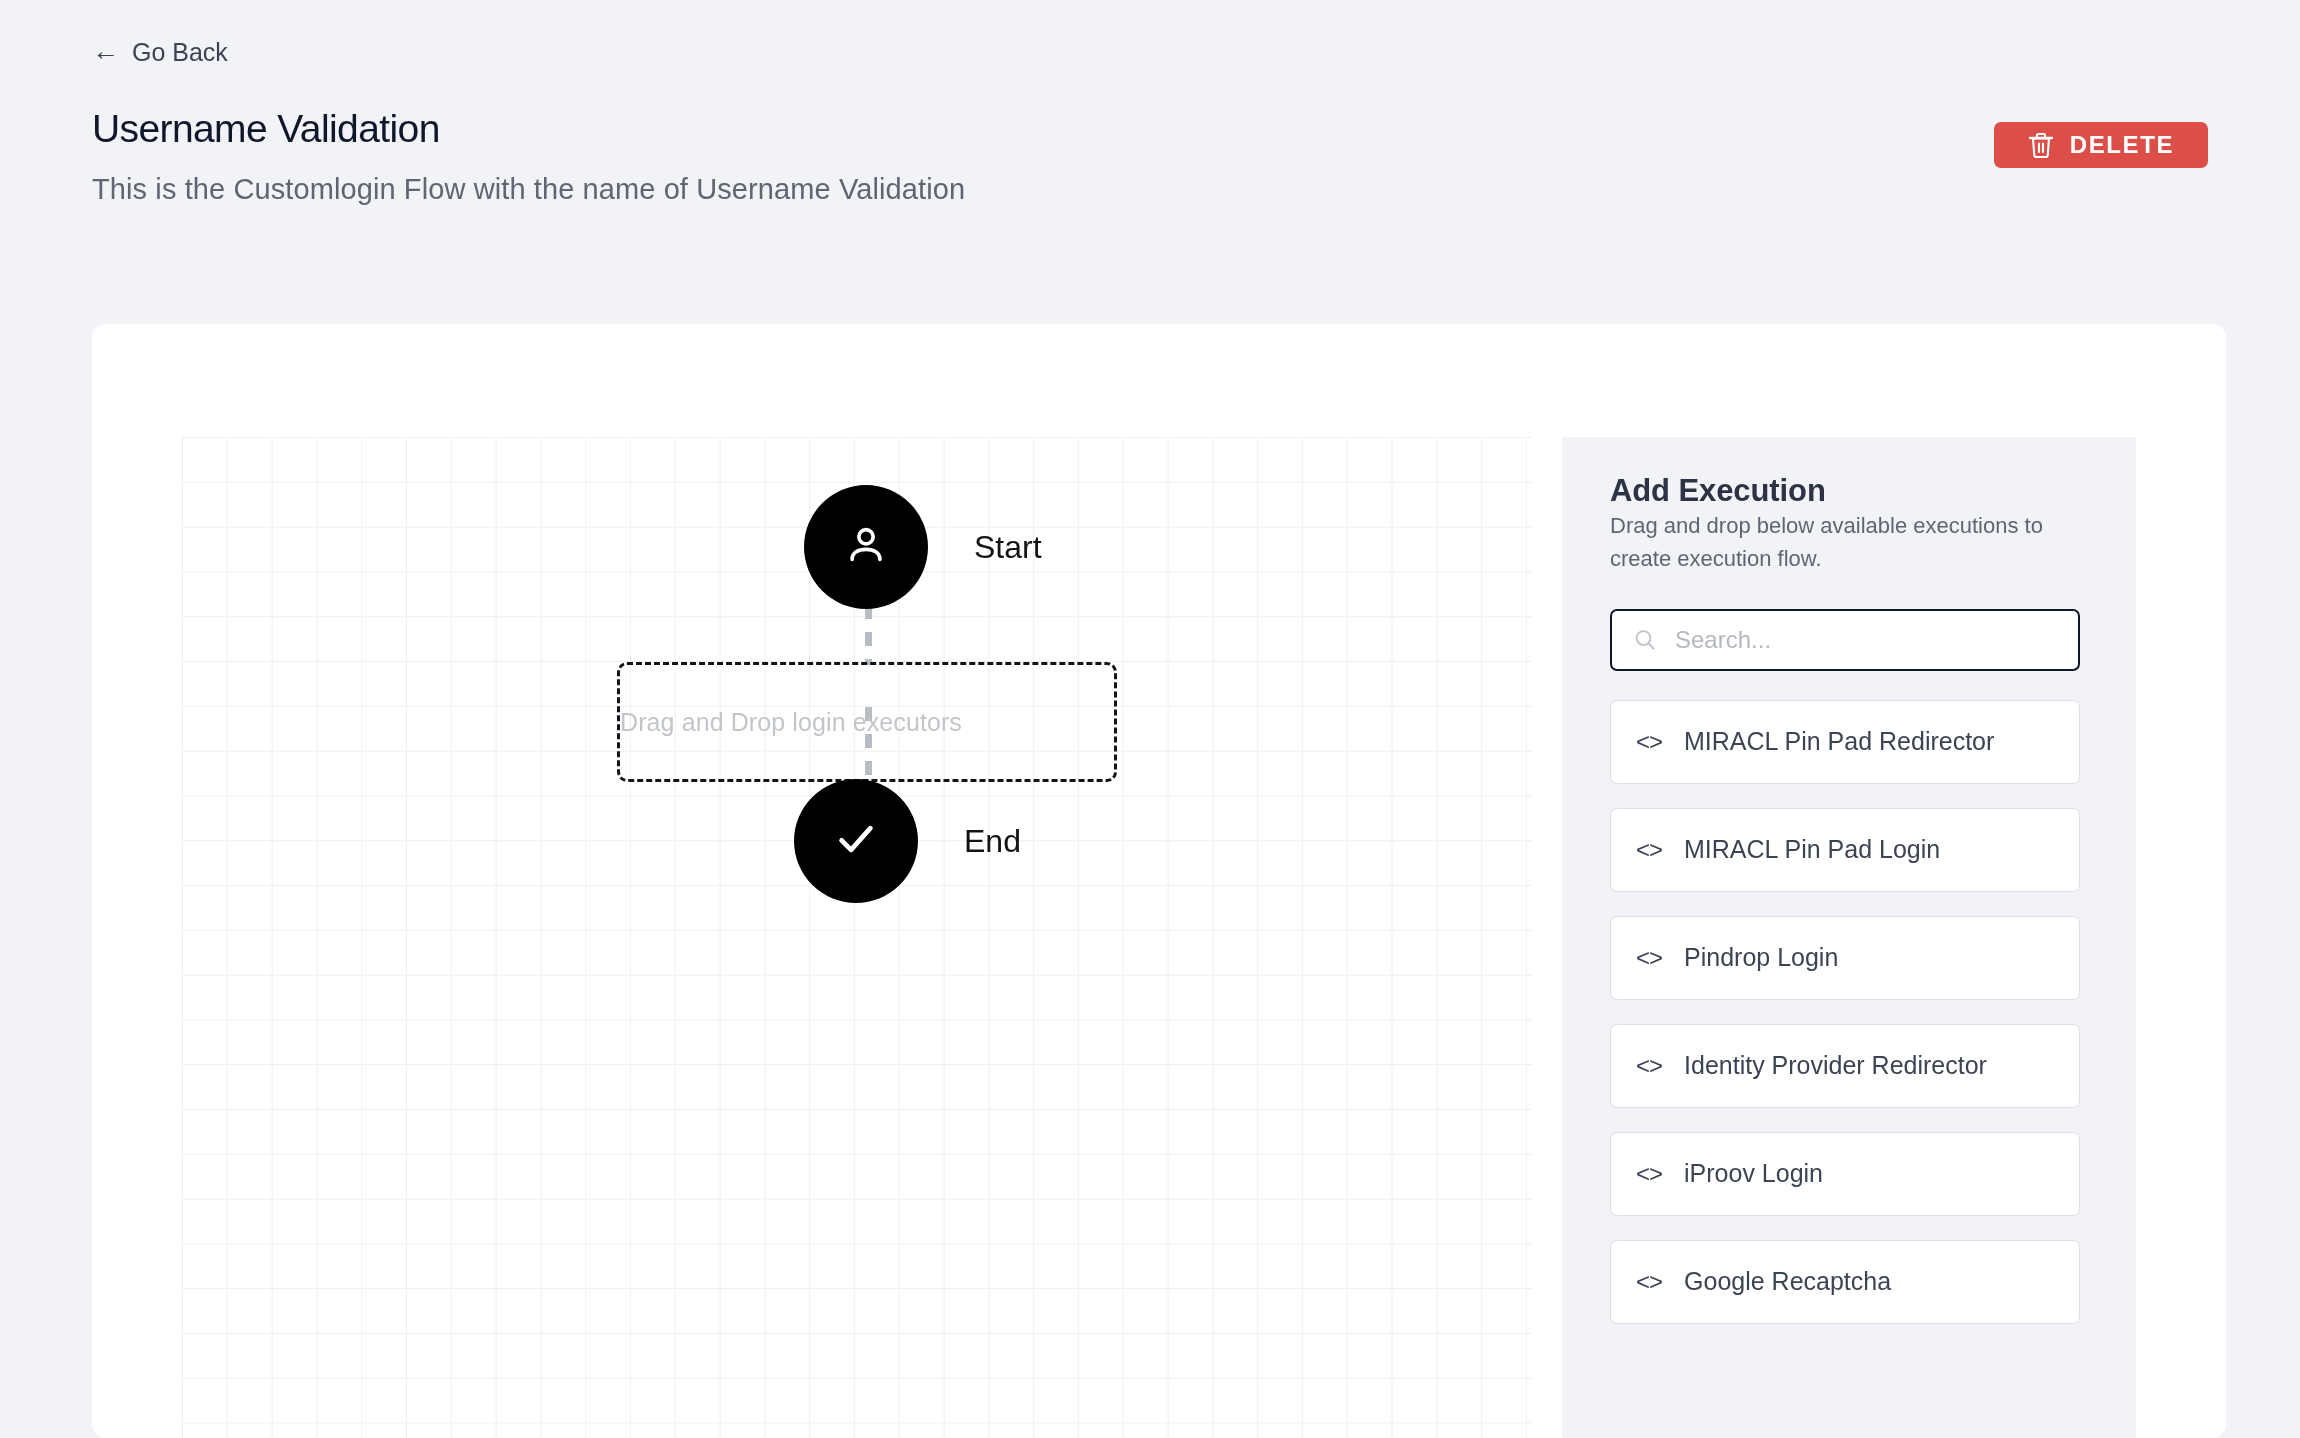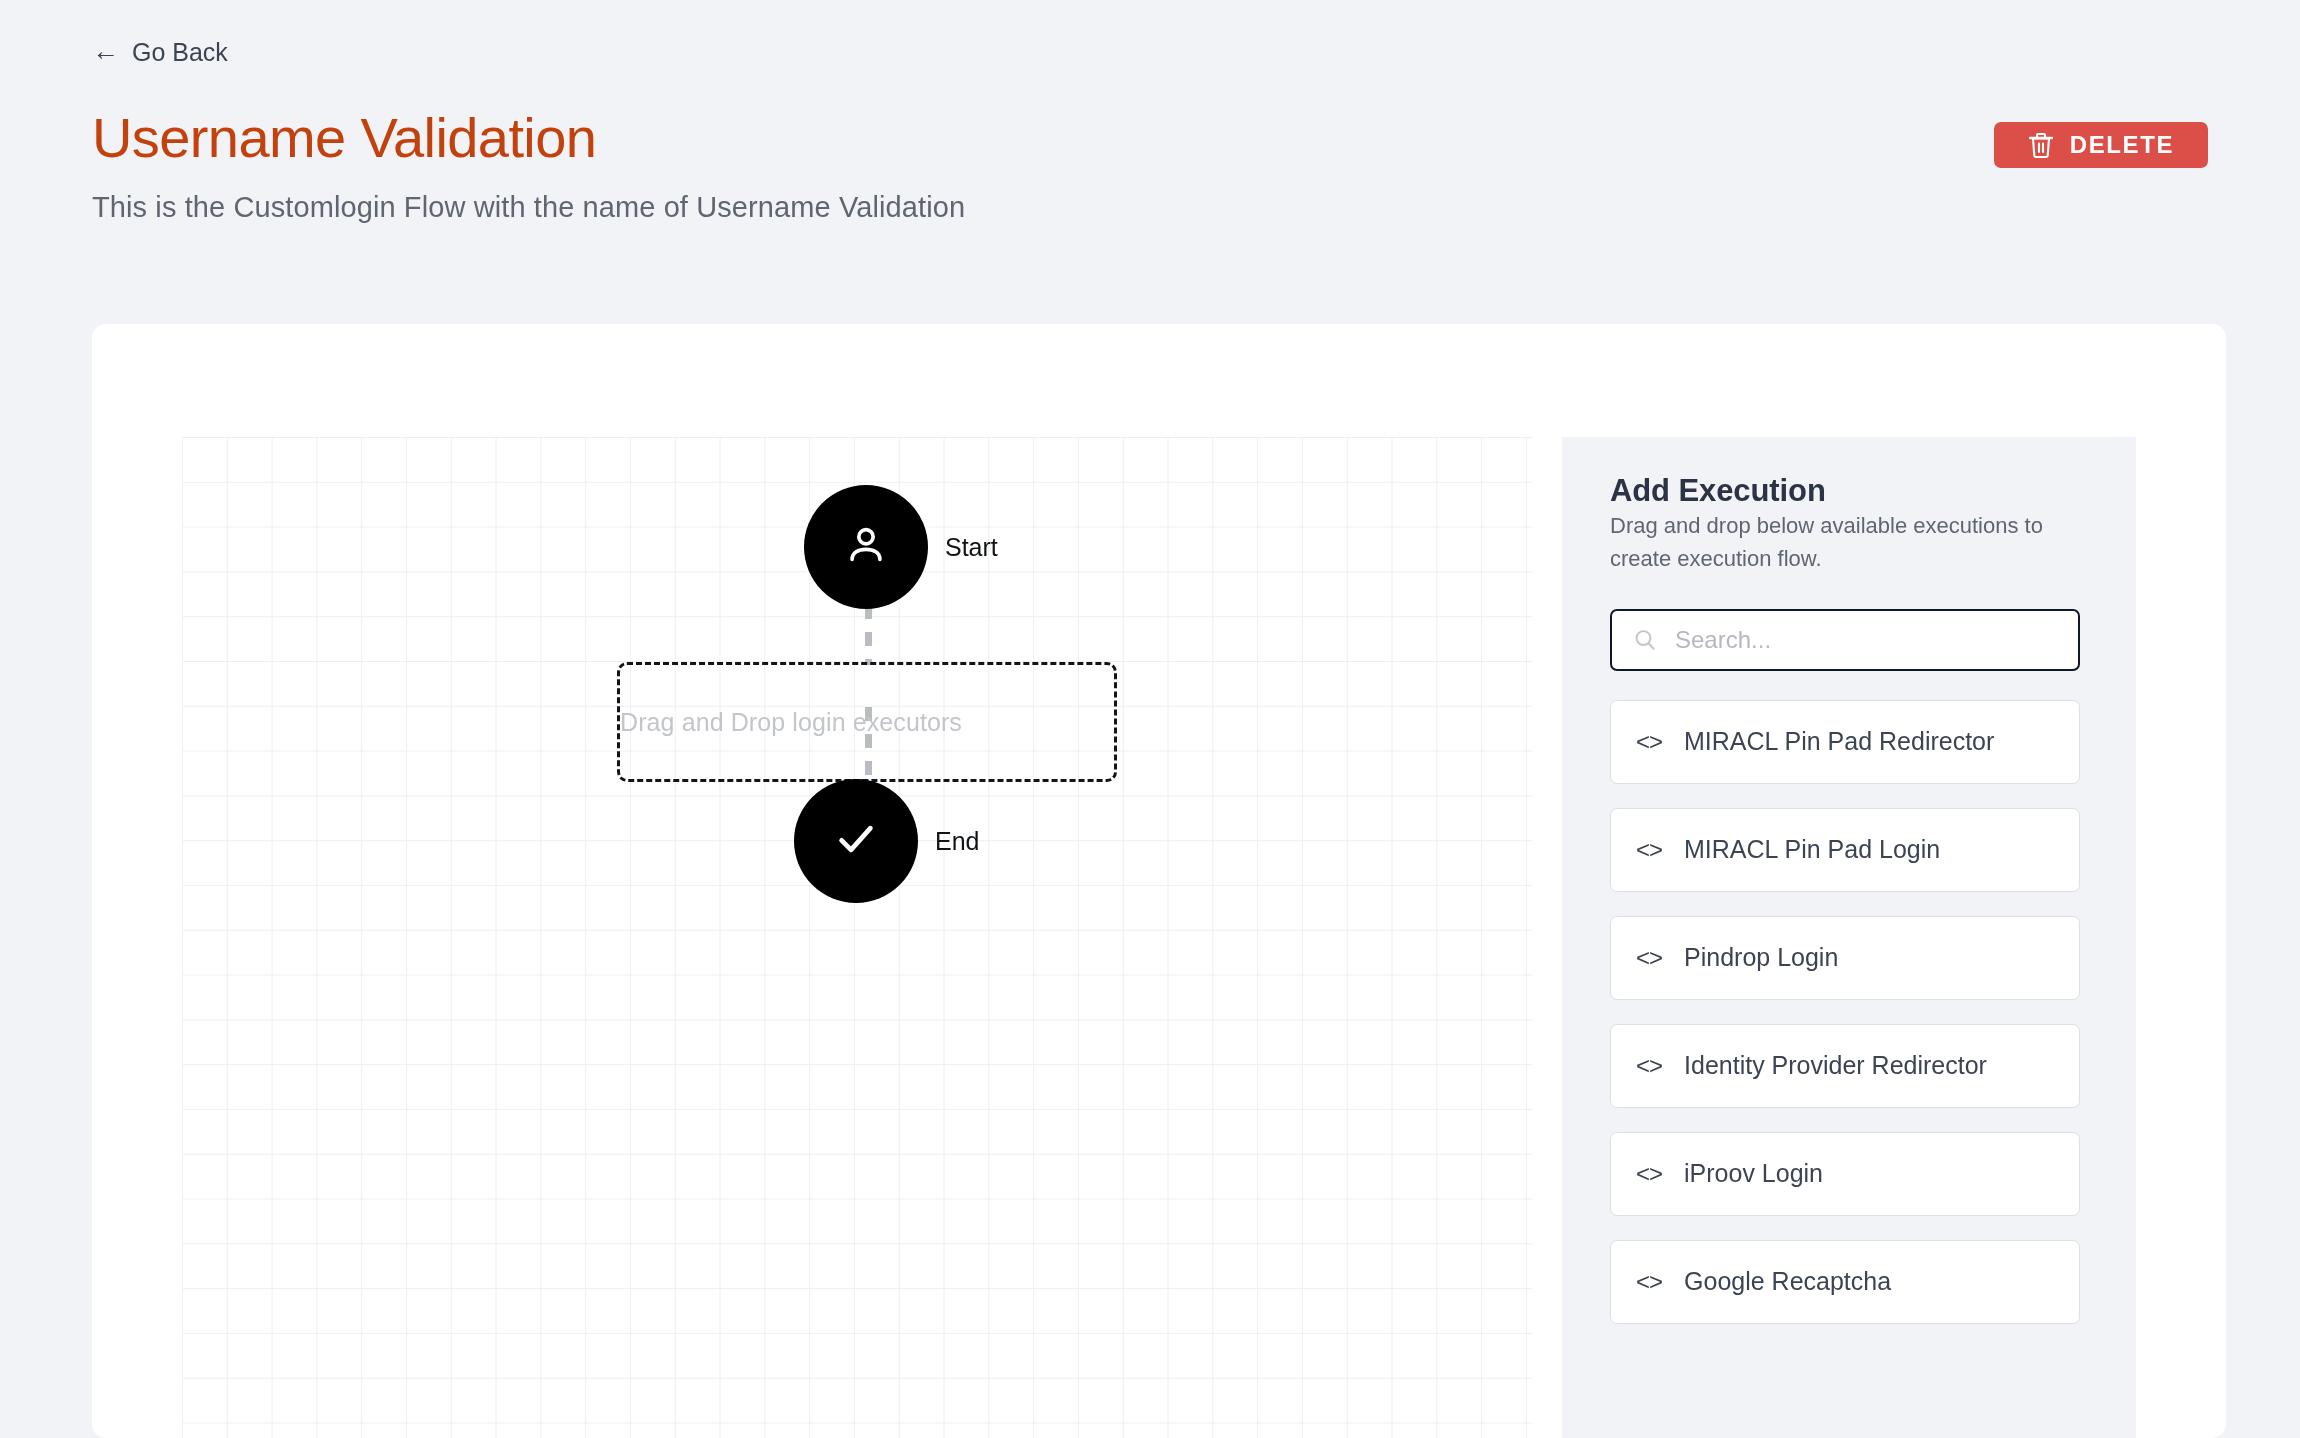--- a/index.html
+++ b/index.html
@@ -43,24 +43,24 @@
   .title-row {
     display: flex;
     align-items: flex-start;
     justify-content: space-between;
     margin-top: 43px;
     padding: 0 92px 0 92px;
   }
   .title-block { padding-top: 0; }
 
   .page-title {
-    font-size: 56px;
+    font-size: 39px;
     font-weight: 400;
     letter-spacing: -0.6px;
-    color: #c2410c;
+    color: #0f172a;
     line-height: 1.08;
   }
 
   .page-subtitle {
     margin-top: 23px;
     font-size: 29px;
     color: #5f6672;
     letter-spacing: 0.1px;
   }
 
@@ -128,23 +128,24 @@
     width: 124px;
     height: 124px;
     border-radius: 50%;
     background: #000000;
     display: flex;
     align-items: center;
     justify-content: center;
     flex: 0 0 auto;
   }
   .node-label {
-    font-size: 25px;
+    font-size: 32px;
     color: #111417;
     white-space: nowrap;
+    margin-left: 29px;
   }
 
   .node-start { left: 622px; top: 48px; }
   .node-end   { left: 612px; top: 342px; }
 
   .connector {
     position: absolute;
     left: 683px;
     width: 7px;
     background-image: linear-gradient(to bottom, #b9bdc3 0 52%, rgba(0,0,0,0) 52% 100%);

